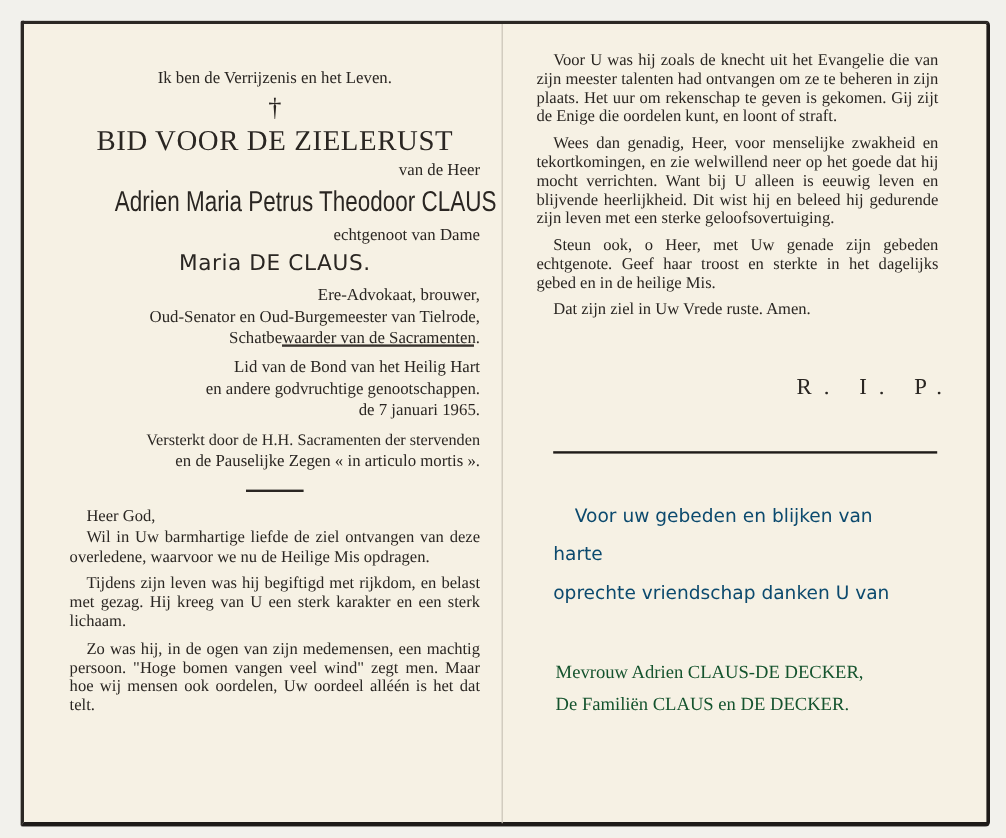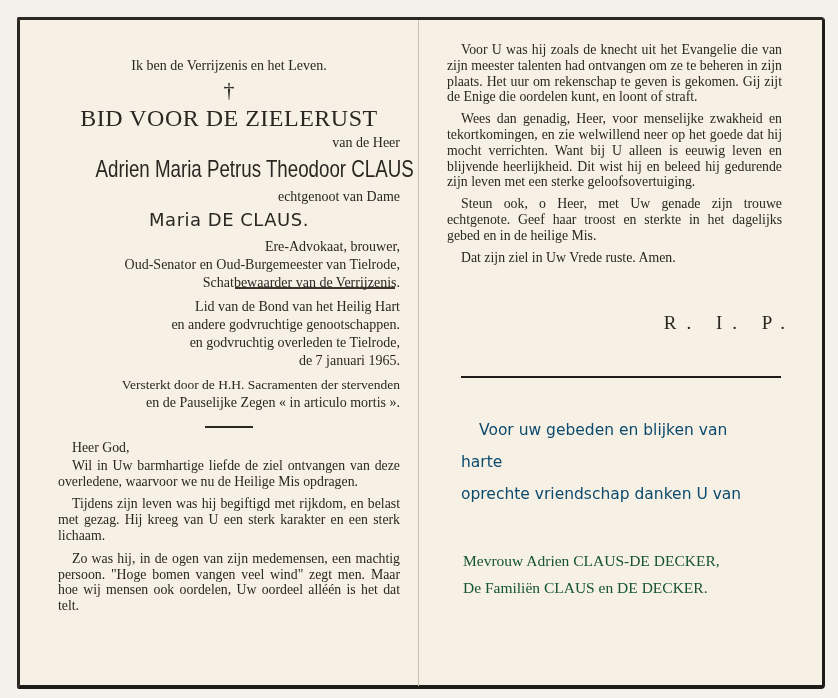--- a/index.html
+++ b/index.html
@@ -68,41 +68,40 @@
 <div class="panel left">
   <div class="verse">Ik ben de Verrijzenis en het Leven.</div>
   <div class="cross">†</div>
   <div class="title">BID VOOR DE ZIELERUST</div>
   <div class="sub">van de Heer</div>
   <div class="name">Adrien Maria Petrus Theodoor CLAUS</div>
   <div class="sub">echtgenoot van Dame</div>
   <div class="spouse">Maria DE CLAUS.</div>
   <div class="sub">Ere-Advokaat, brouwer,</div>
   <div class="sub">Oud-Senator en Oud-Burgemeester van Tielrode,</div>
-  <div class="sub">Schatbewaarder van de Verrijzenis.</div>
+  <div class="sub">Schatbewaarder van de Sacramenten.</div>
   <div class="sub gap">Lid van de Bond van het Heilig Hart</div>
   <div class="sub">en andere godvruchtige genootschappen.</div>
-  <div class="sub">en godvruchtig overleden te Tielrode,</div>
   <div class="sub">de 7 januari 1965.</div>
   <div class="sub gap" style="white-space:nowrap;font-size:13.5px;">Versterkt door de H.H. Sacramenten der stervenden</div>
   <div class="sub">en de Pauselijke Zegen « in articulo mortis ».</div>
   <div class="short-rule"></div>
   <div class="prayer">
     <p style="margin-bottom:2px;">Heer God,</p>
     <p>Wil in Uw barmhartige liefde de ziel ontvangen van deze overledene, waarvoor we nu de Heilige Mis opdragen.</p>
     <p>Tijdens zijn leven was hij begiftigd met rijkdom, en belast met gezag. Hij kreeg van U een sterk karakter en een sterk lichaam.</p>
     <p>Zo was hij, in de ogen van zijn medemensen, een machtig persoon. "Hoge bomen vangen veel wind" zegt men. Maar hoe wij mensen ook oordelen, Uw oordeel alléén is het dat telt.</p>
   </div>
 </div>
 <div class="under-line"></div>
 
 <div class="panel right rp">
   <p>Voor U was hij zoals de knecht uit het Evangelie die van zijn meester talenten had ontvangen om ze te beheren in zijn plaats. Het uur om rekenschap te geven is gekomen. Gij zijt de Enige die oordelen kunt, en loont of straft.</p>
   <p>Wees dan genadig, Heer, voor menselijke zwakheid en tekortkomingen, en zie welwillend neer op het goede dat hij mocht verrichten. Want bij U alleen is eeuwig leven en blijvende heerlijkheid. Dit wist hij en beleed hij gedurende zijn leven met een sterke geloofsovertuiging.</p>
-  <p>Steun ook, o Heer, met Uw genade zijn trouwe echtgenote. Geef haar troost en sterkte in het dagelijks gebed en in de heilige Mis.</p>
+  <p>Steun ook, o Heer, met Uw genade zijn gebeden echtgenote. Geef haar troost en sterkte in het dagelijks gebed en in de heilige Mis.</p>
   <p>Dat zijn ziel in Uw Vrede ruste. Amen.</p>
 </div>
 
 <div class="rip">R. I. P.</div>
 <div class="rule"></div>
 
 <div class="thanks">
   <span class="first">Voor uw gebeden en blijken van</span>
   <span>harte</span>
   <span>oprechte vriendschap danken U van</span>

